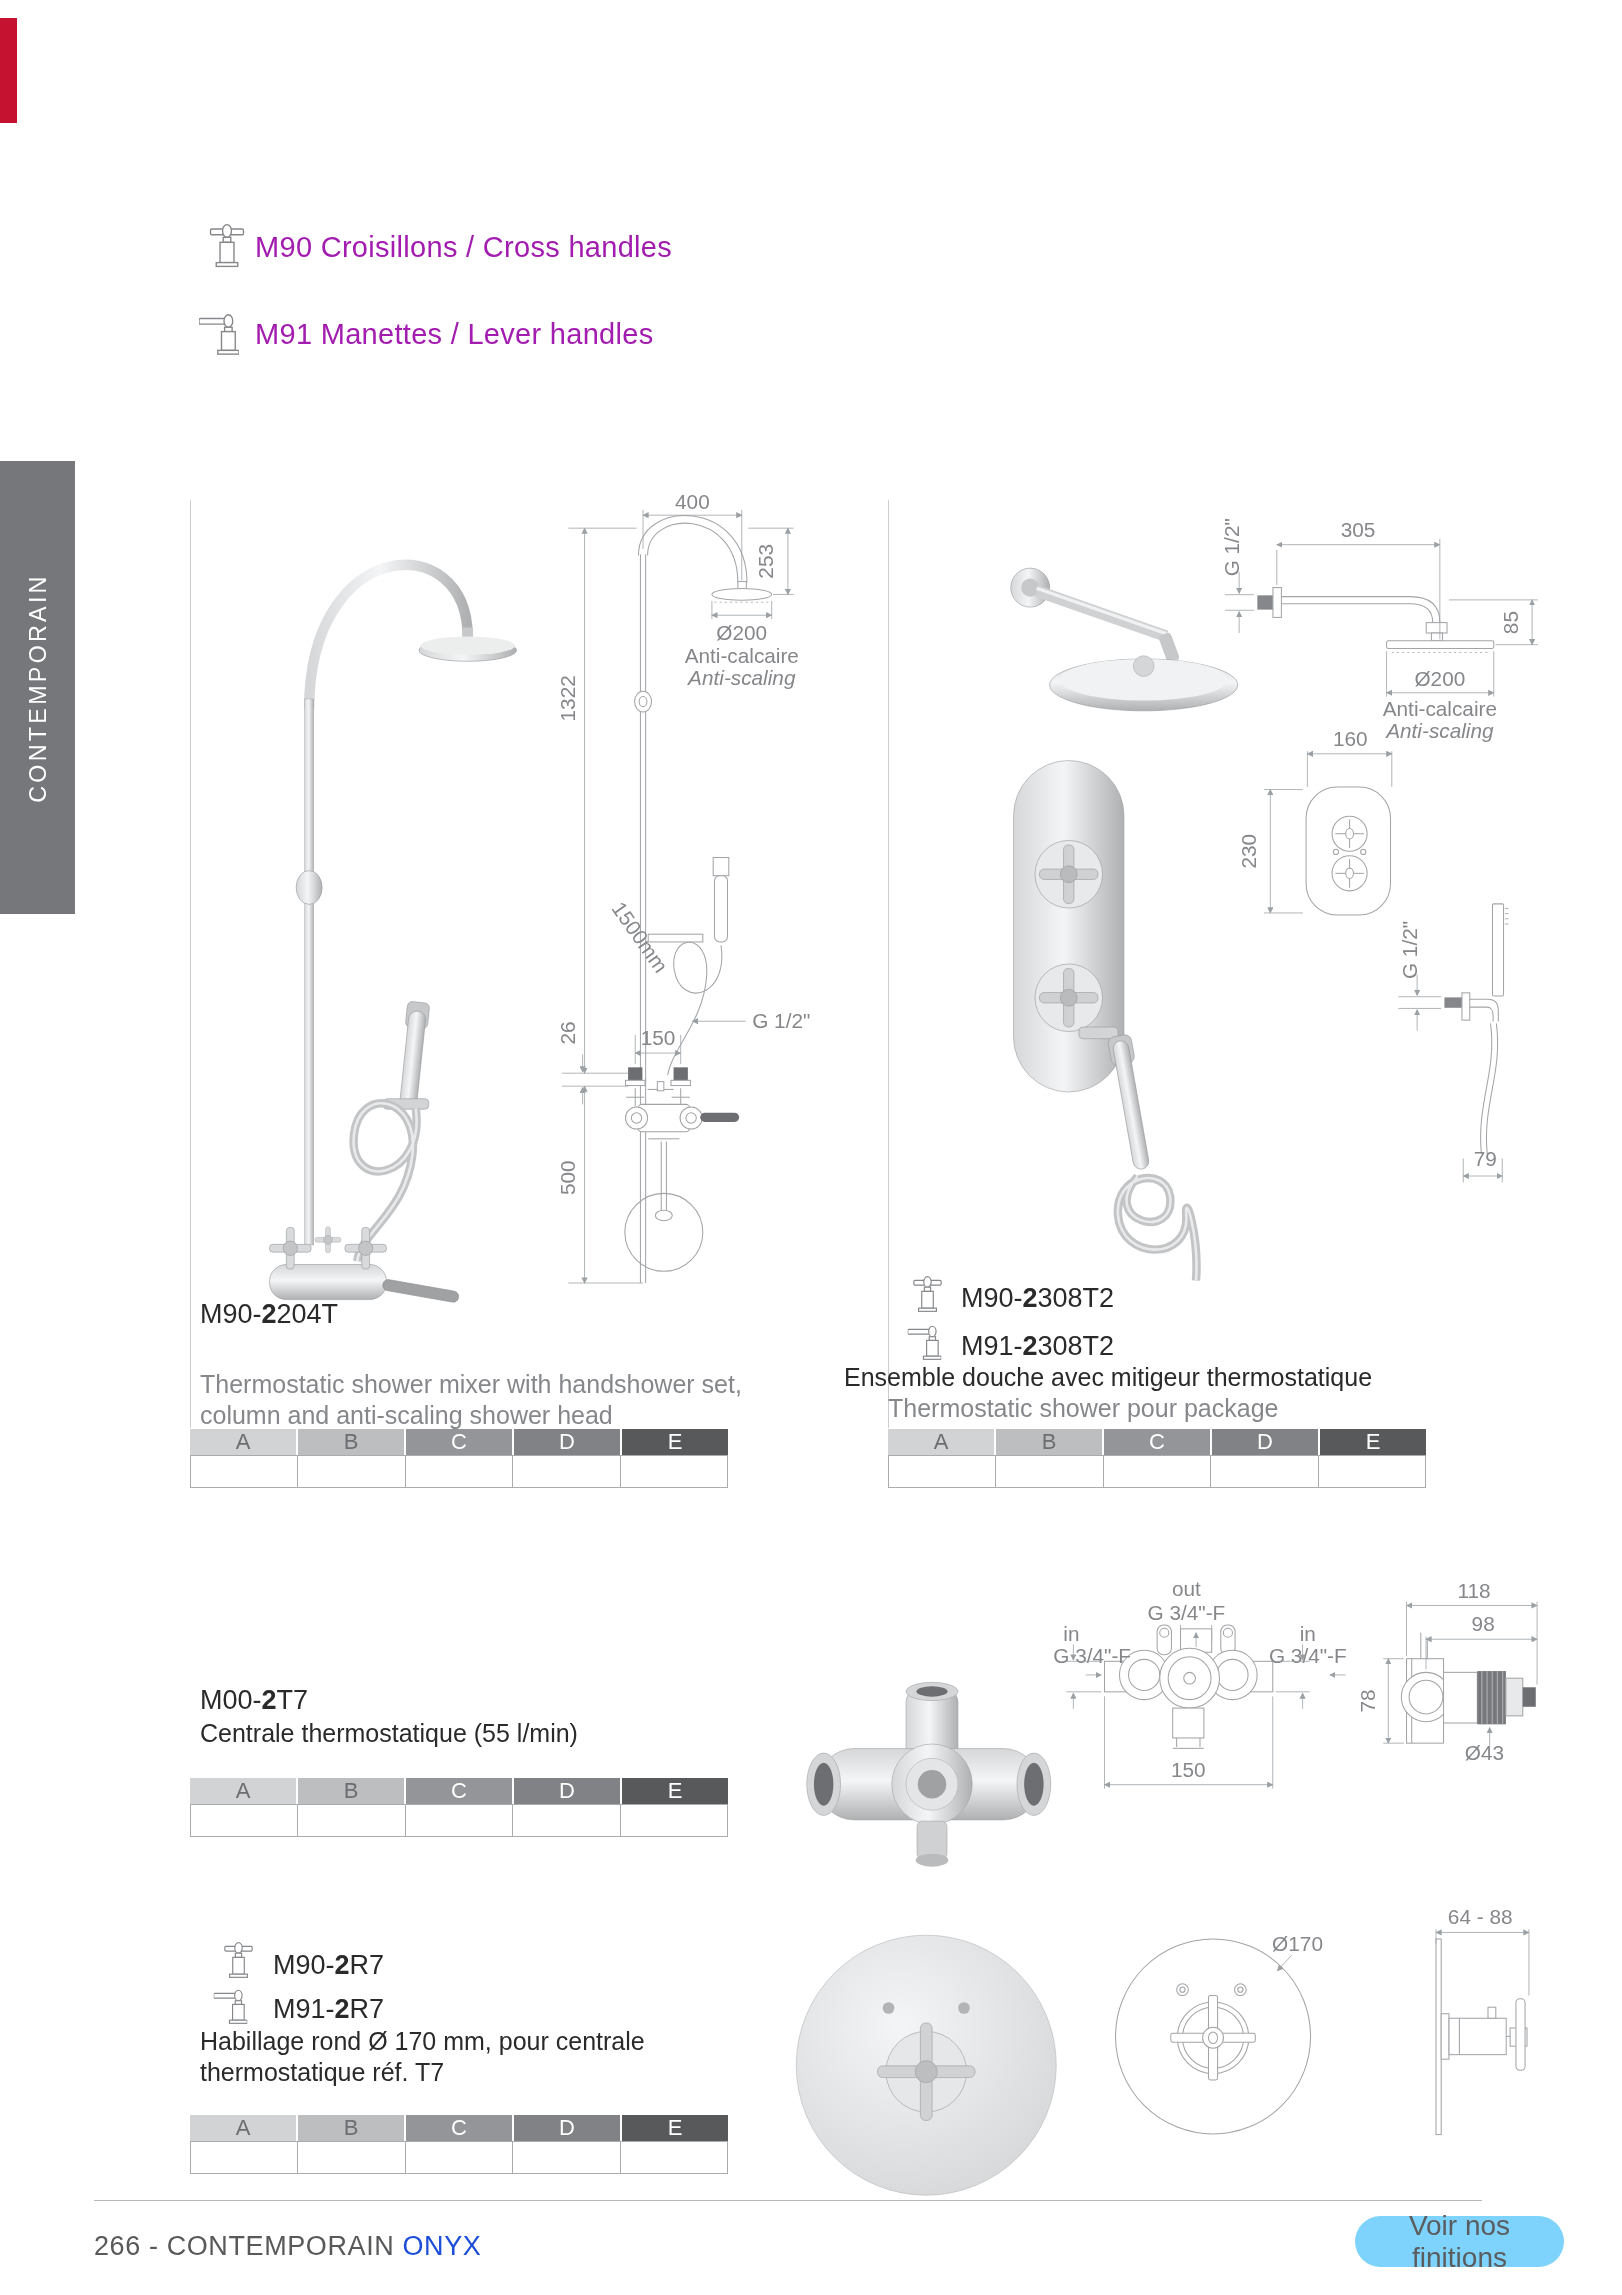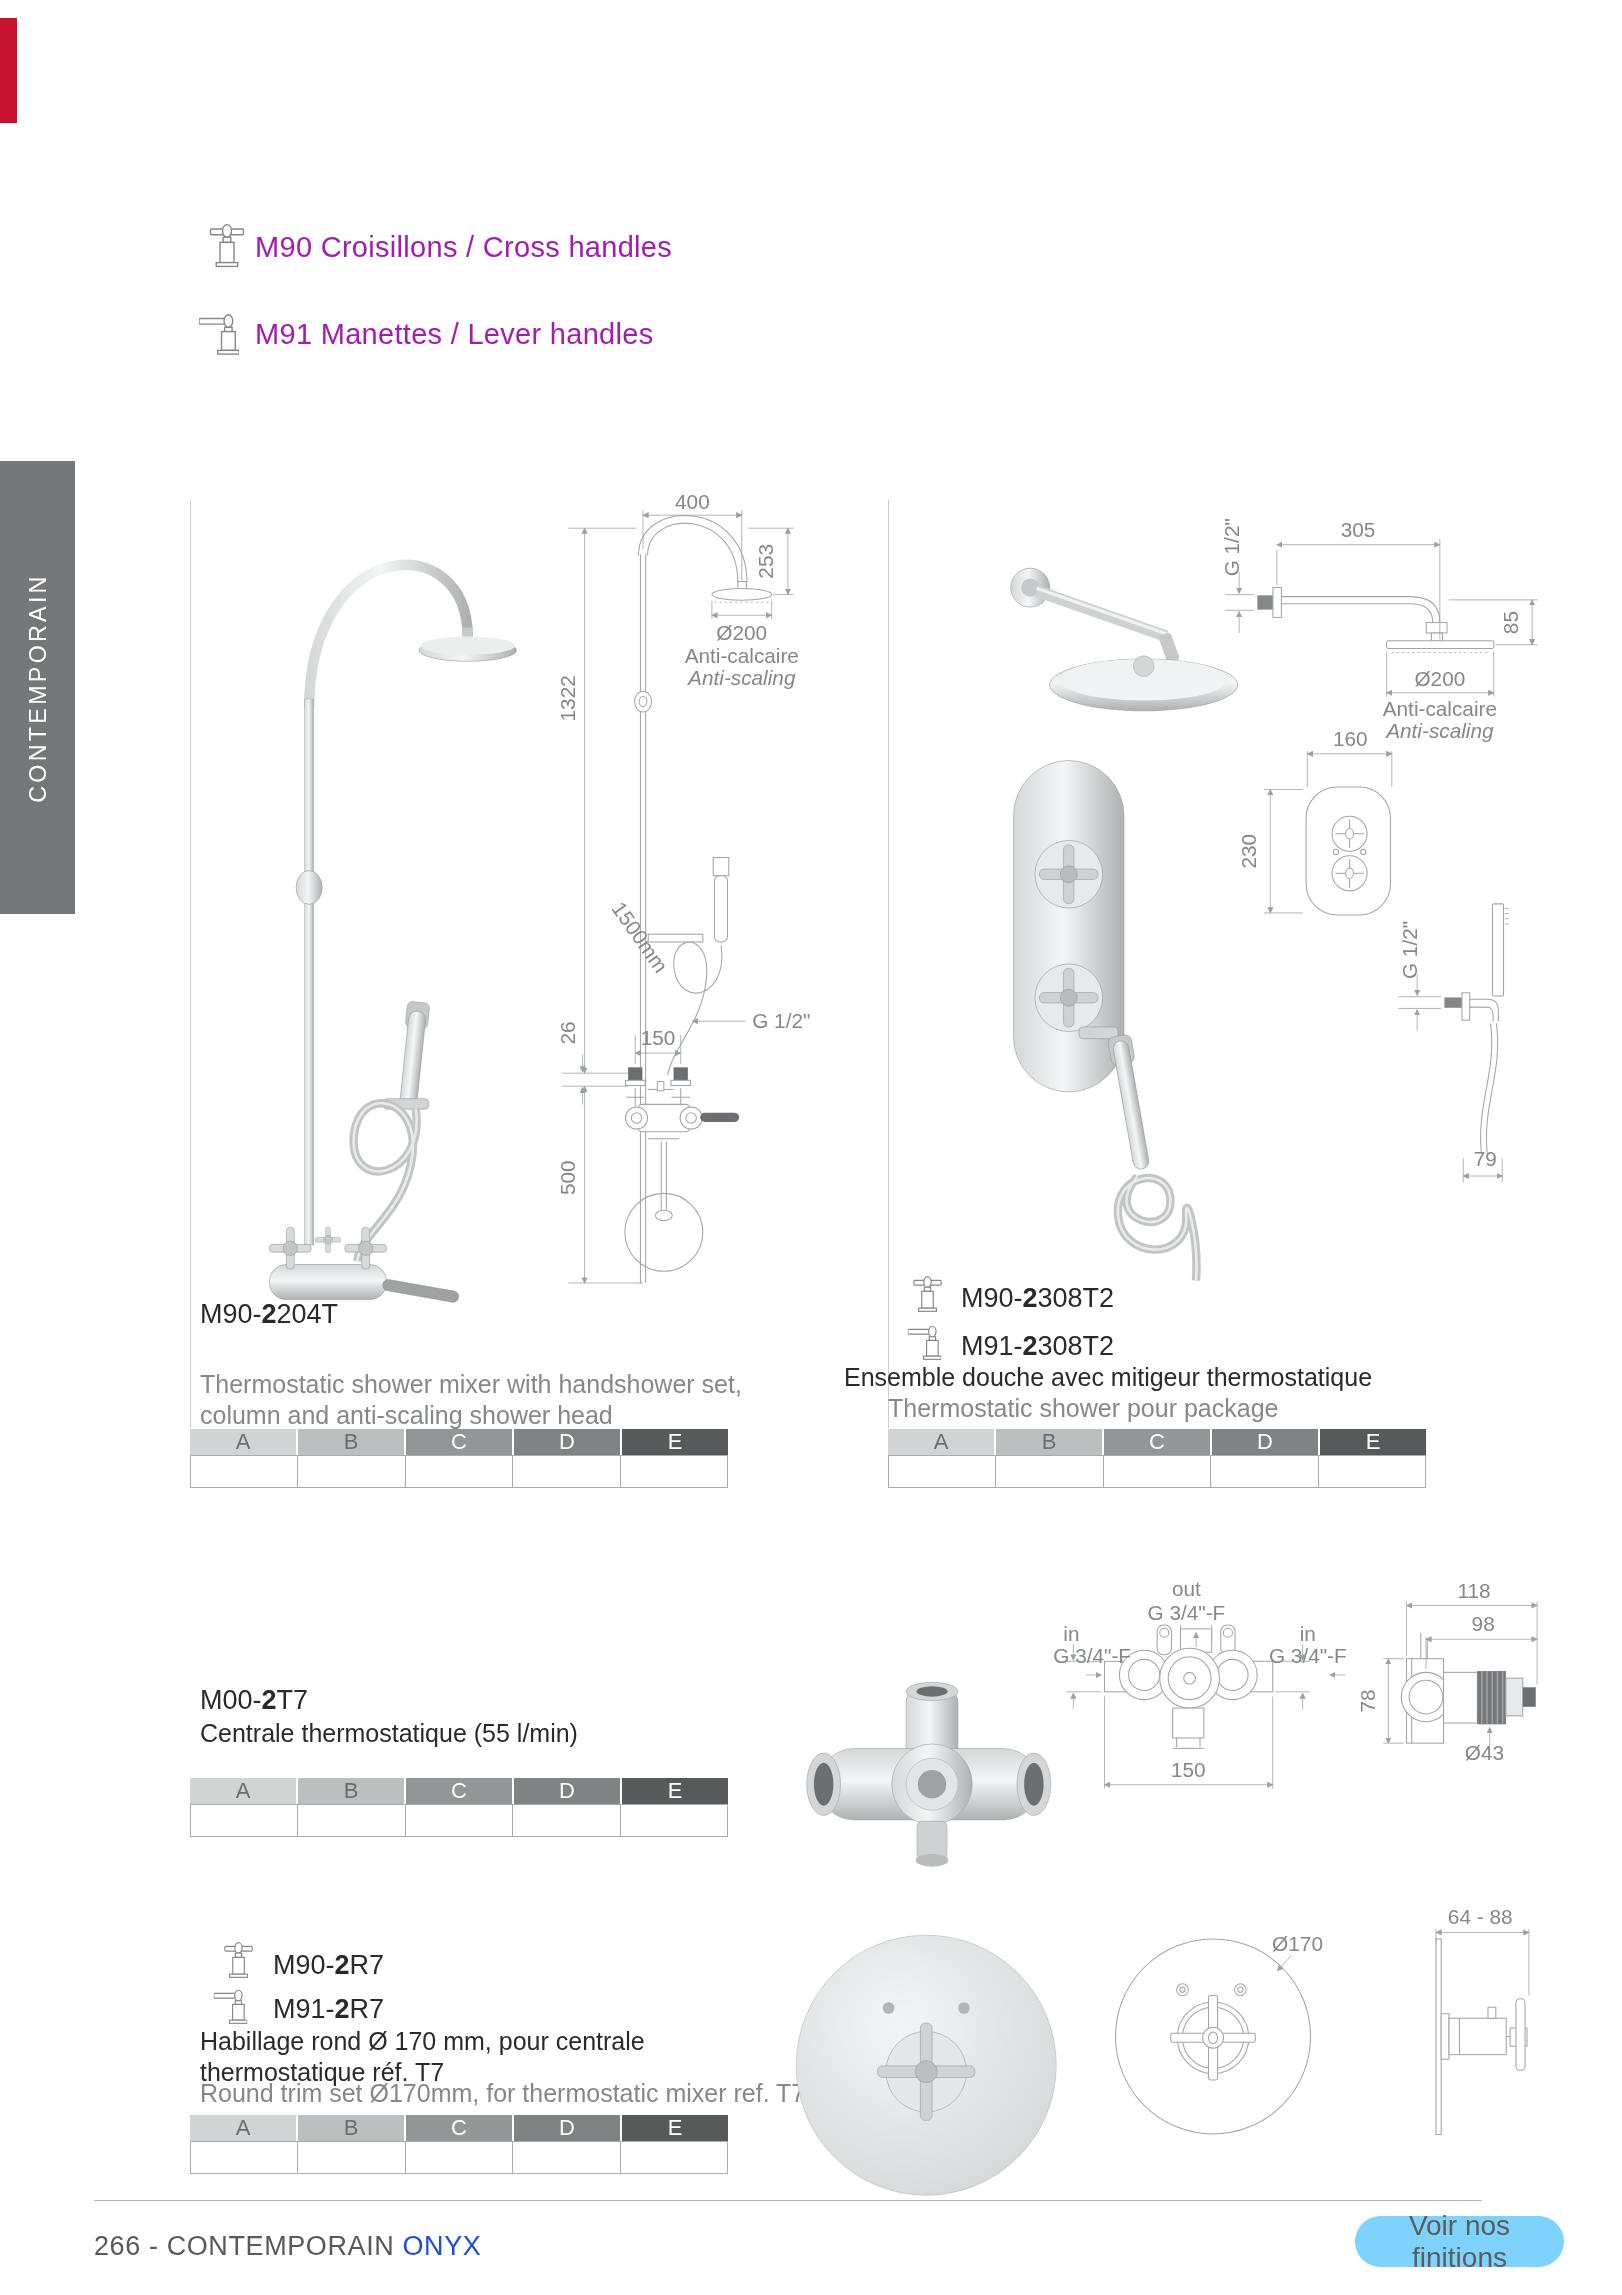--- a/index.html
+++ b/index.html
@@ -529,21 +529,20 @@
   <div class="abs ref" style="left:273px;top:1950px">
     <span>M90-</span><b>2</b><span>R7</span>
   </div>
   <svg class="abs" style="left:211px;top:1985px" width="39" height="42" viewBox="0 0 64 80">
       <use href="#icon-lever-valve"></use>
     </svg>
   <div class="abs ref" style="left:273px;top:1994px">
     <span>M91-</span><b>2</b><span>R7</span>
   </div>
   <div class="abs fr" style="left:200px;top:2026px;width:455px">Habillage rond Ø 170 mm, pour centrale thermostatique réf. T7</div>
-  <div class="abs en" style="left:200px;top:2078px;width:715px">Round trim set Ø170mm, for thermostatic mixer ref. T7</div>
 
   <div class="spec-table" style="left:190px;top:2115px">
     <div class="hrow">
       <div class="hc c0">A</div>
       <div class="hc c1">B</div>
       <div class="hc c2">C</div>
       <div class="hc c3">D</div>
       <div class="hc c4">E</div>
     </div>
     <div class="brow">

